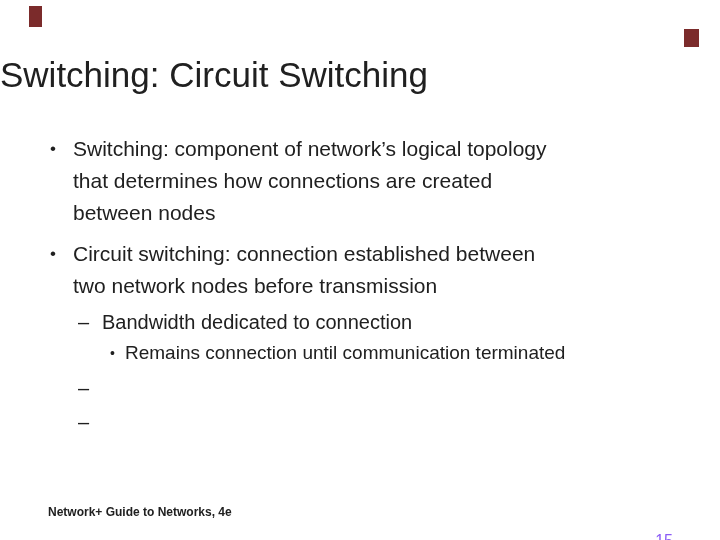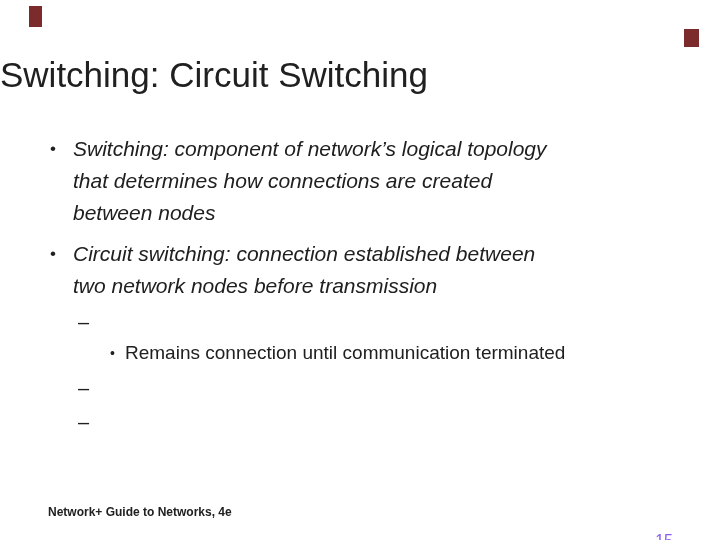--- a/index.html
+++ b/index.html
@@ -40,21 +40,21 @@
   .content {
     position: absolute;
     left: 0;
     top: 133px;
     width: 700px;
   }
   .li { display: flex; align-items: flex-start; }
   .mk { flex: none; }
   .l1 { padding-left: 50px; font-size: 21px; line-height: 32px; }
   .l1 .mk { width: 23px; font-size: 17px; }
-  .l1 .tx { width: 500px; font-style: italic; }
+  .l1 .tx { width: 500px; }
   .l2 { padding-left: 78px; font-size: 20px; line-height: 31px; }
   .l2 .mk { width: 24px; }
   .l2 .tx { width: 505px; }
   .l3 { padding-left: 110px; font-size: 19px; line-height: 26px; }
   .l3 .mk { width: 15px; font-size: 14px; }
   .l3 .tx { width: 540px; }
   .li.b1 { margin-bottom: 9px; }
   .li.b2 { margin-bottom: 5px; }
   .li.b3 { margin-bottom: 2px; }
   .li.b4 { margin-bottom: 7px; }
@@ -92,20 +92,21 @@
     <div class="li l1 b1">
       <span class="mk">•</span>
       <span class="tx">Switching: component of network’s logical topology that determines how connections are created between nodes</span>
     </div>
     <div class="li l1 b2">
       <span class="mk">•</span>
       <span class="tx">Circuit switching: connection established between two network nodes before transmission</span>
     </div>
     <div class="li l2 b3">
       <span class="mk">–</span>
+      <span class="tx">Bandwidth dedicated to connection</span>
     </div>
     <div class="li l3 b4">
       <span class="mk">•</span>
       <span class="tx">Remains connection until communication terminated</span>
     </div>
     <div class="li l2 b5">
       <span class="mk">–</span>
     </div>
     <div class="li l2">
       <span class="mk">–</span>

